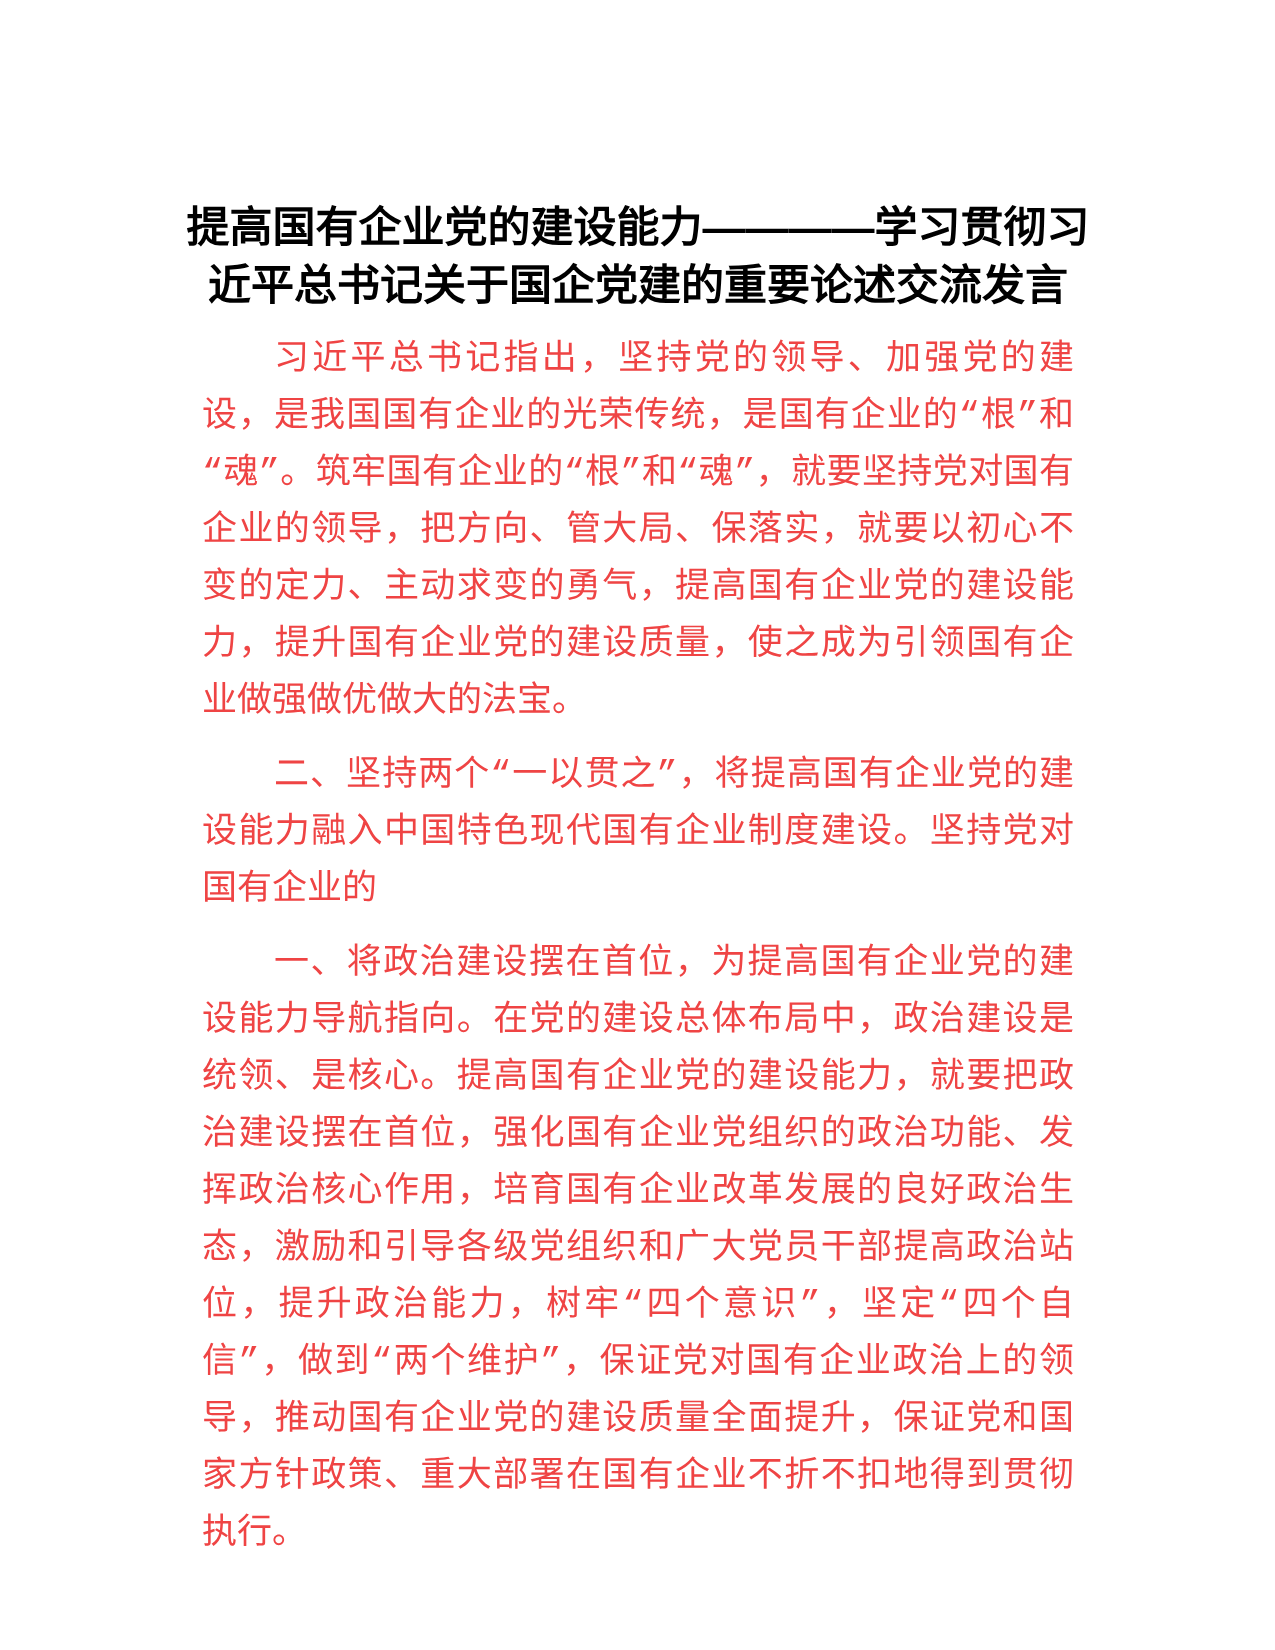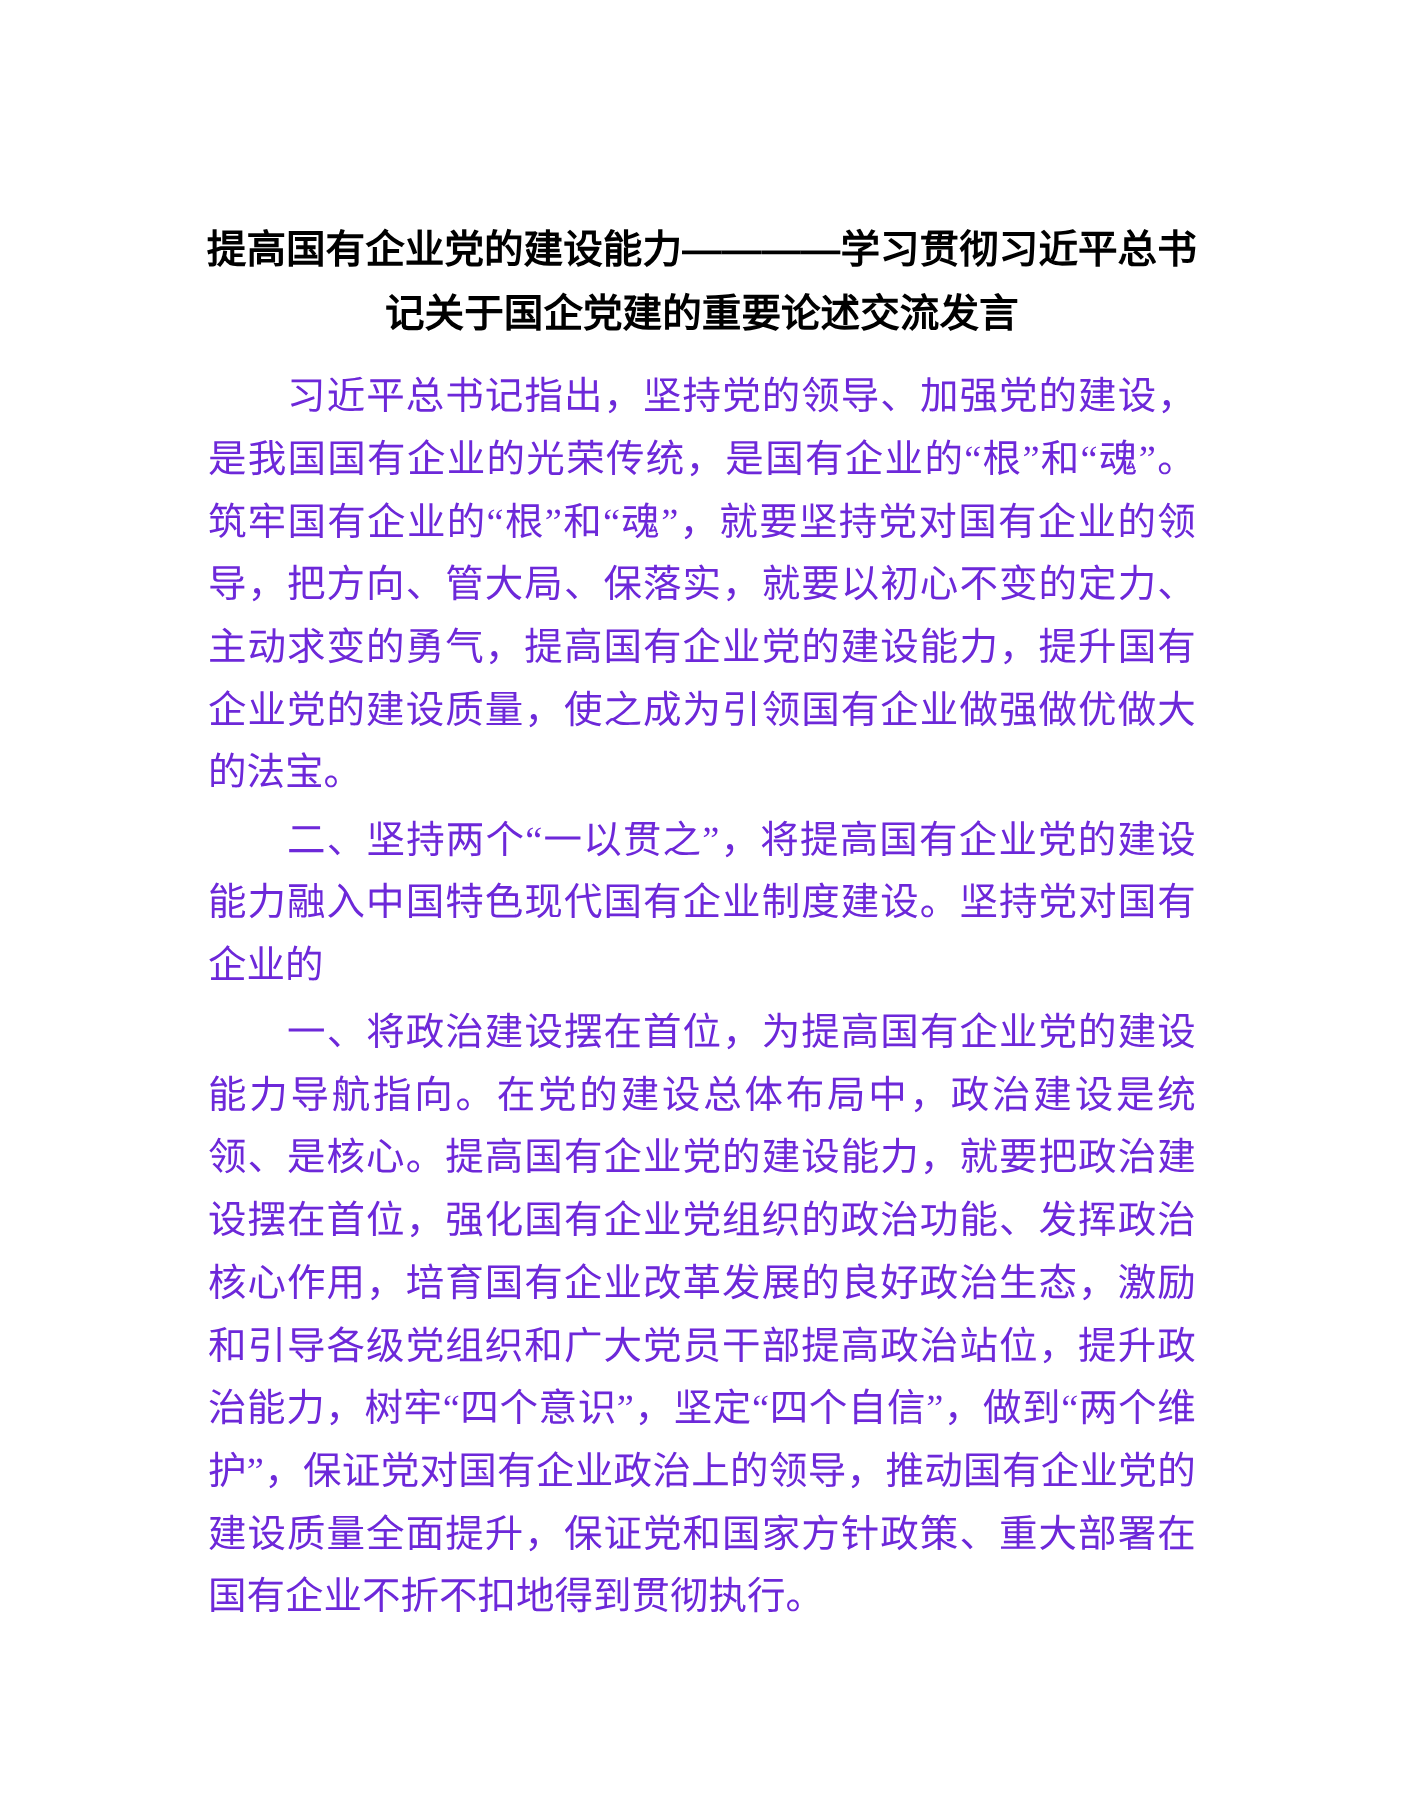--- a/index.html
+++ b/index.html
@@ -25,39 +25,39 @@
     width: 906px;
   }
 
   .doc-title {
     margin: 0;
     padding: 0;
     padding-top: 198px;
     text-align: center;
     font-family: "Liberation Sans", "DejaVu Sans", sans-serif;
     font-weight: bold;
-    font-size: 36px;
+    font-size: 43px;
     line-height: 58px;
     color: #000000;
     letter-spacing: 0px;
     word-break: break-all;
   }
 
   .body-block {
     margin-top: 18px;
   }
 
   p.para {
-    margin: 4px;
+    margin: 17px;
     padding: 0;
-    font-family: Liberation Serif, serif;
+    font-family: Liberation Mono, monospace;
     font-weight: normal;
     font-size: 35px;
     line-height: 57px;
-    color: #6d28d9;
+    color: #ef4444;
     text-align: justify;
     text-justify: inter-character;
     text-indent: 72px;
     word-break: break-all;
     hyphens: none;
   }
 
   p.para + p.para {
     margin-top: 0px;
   }

